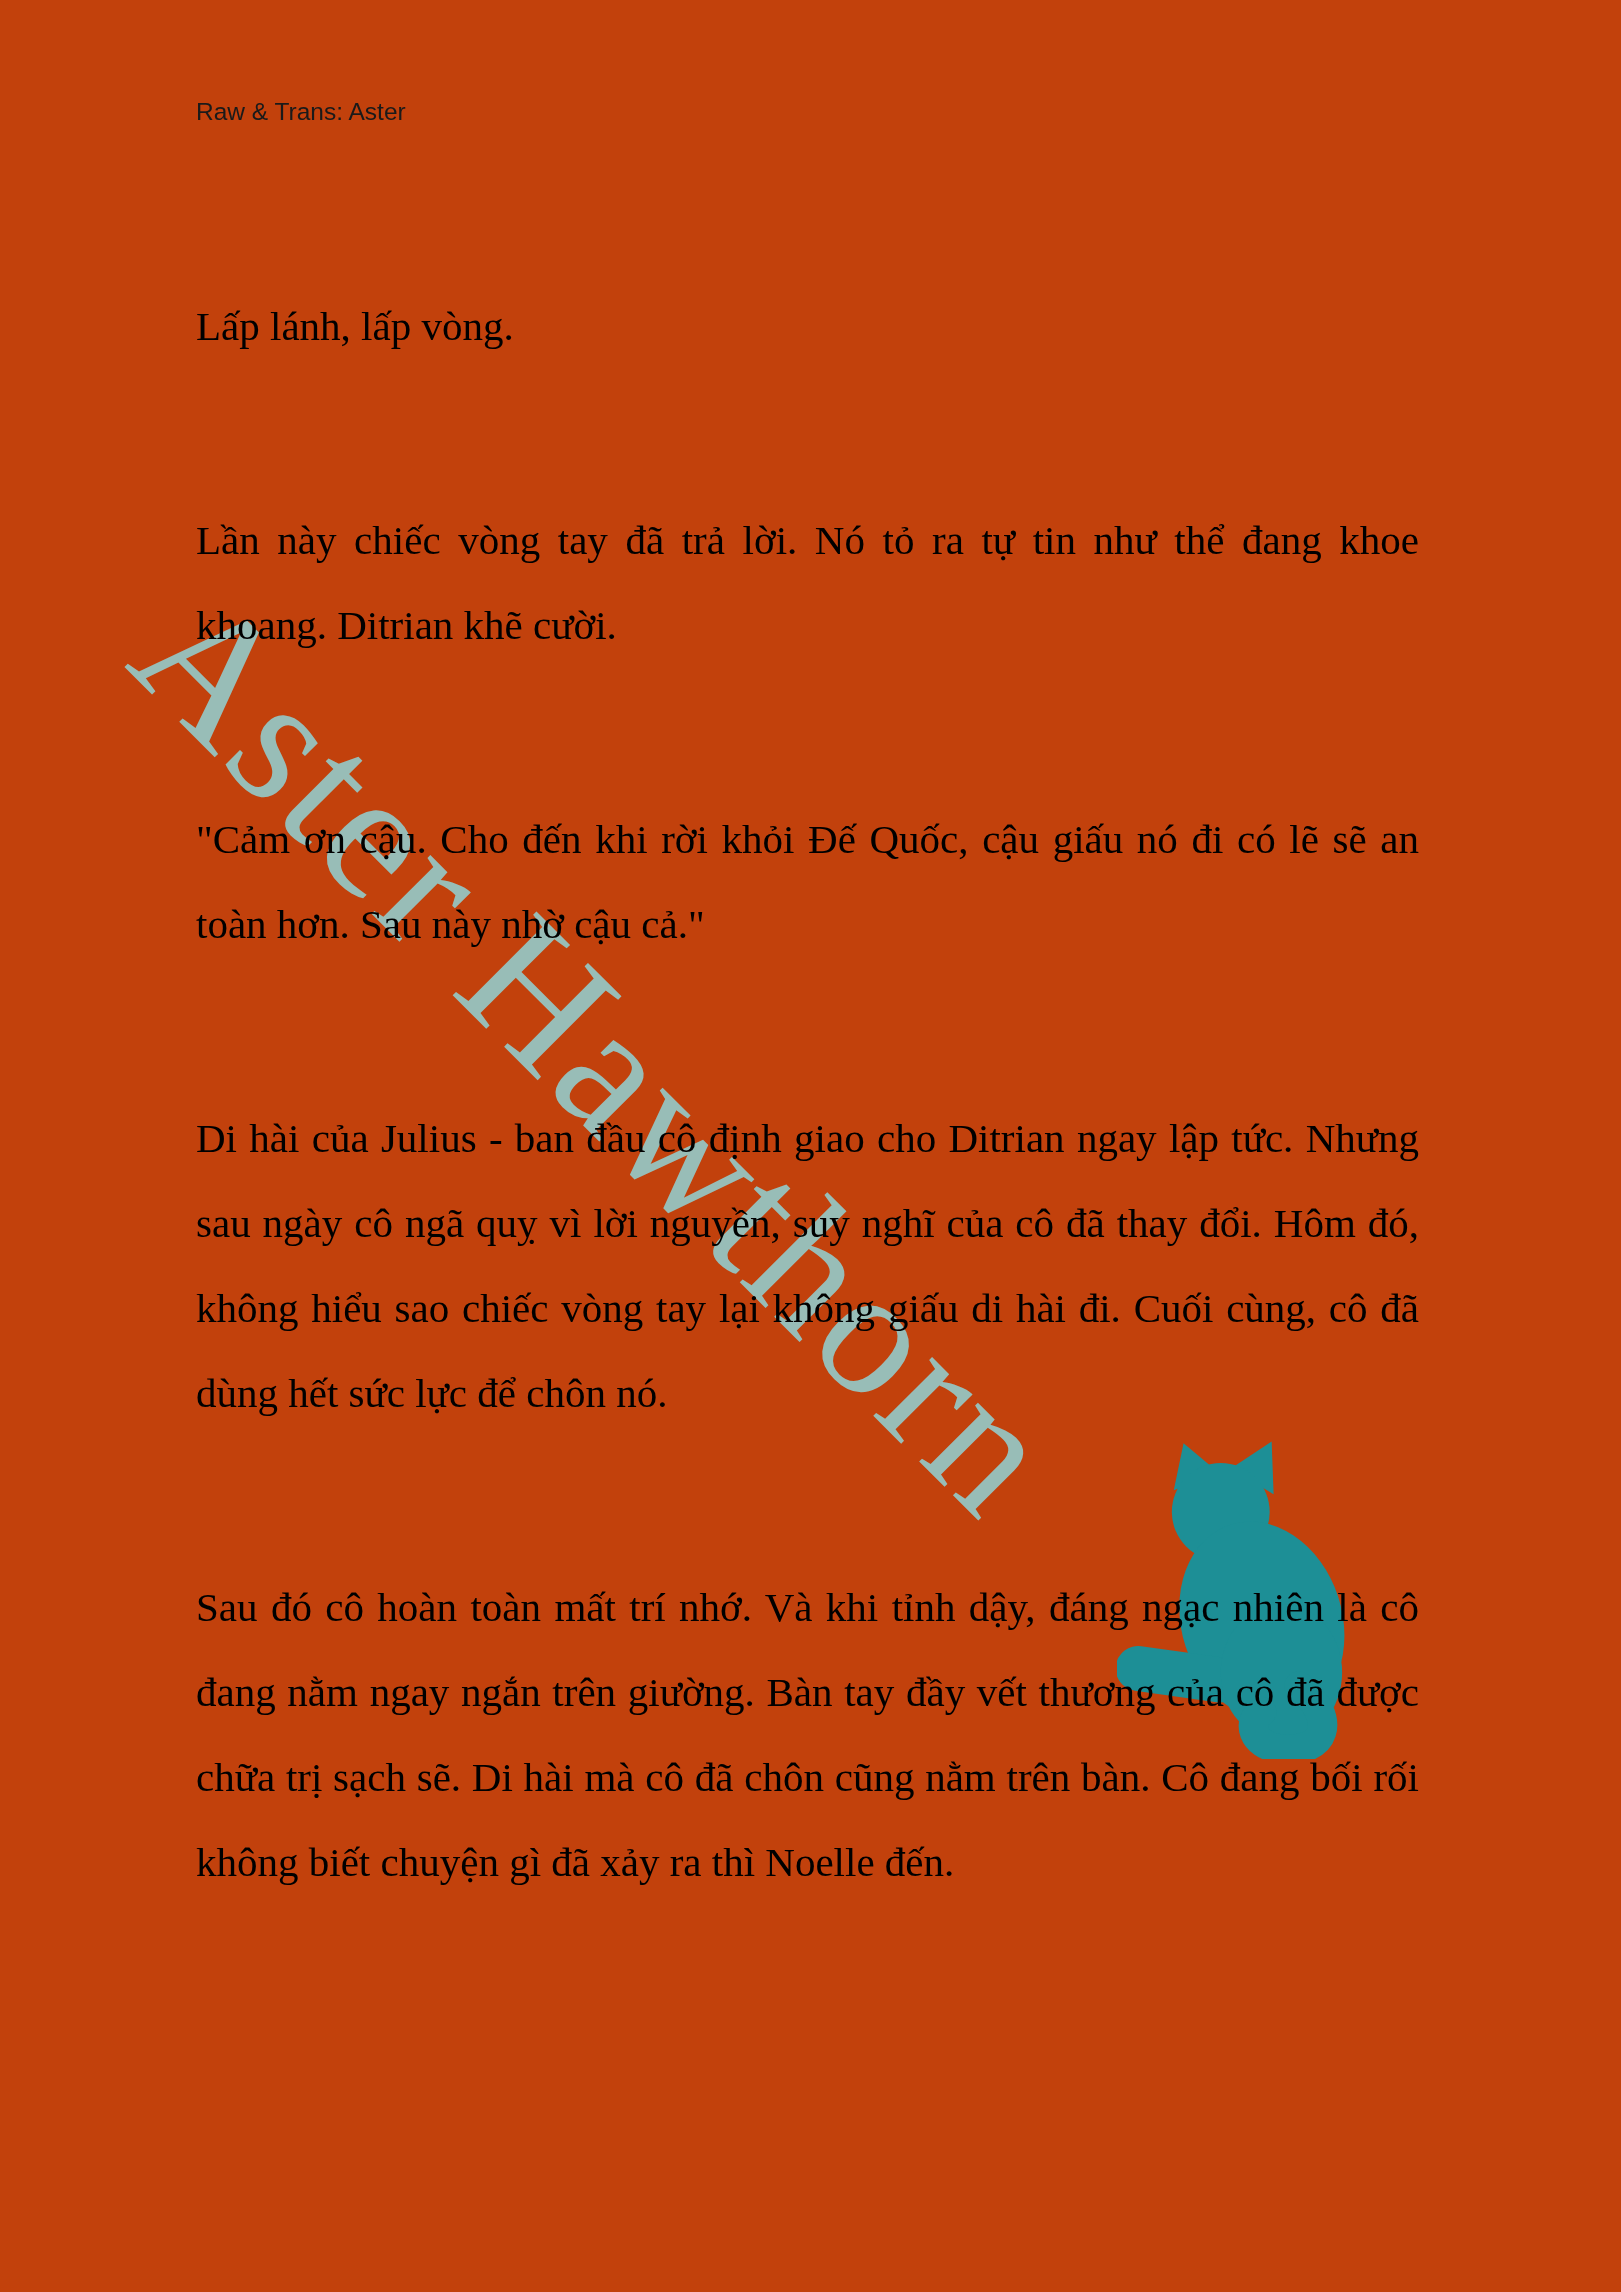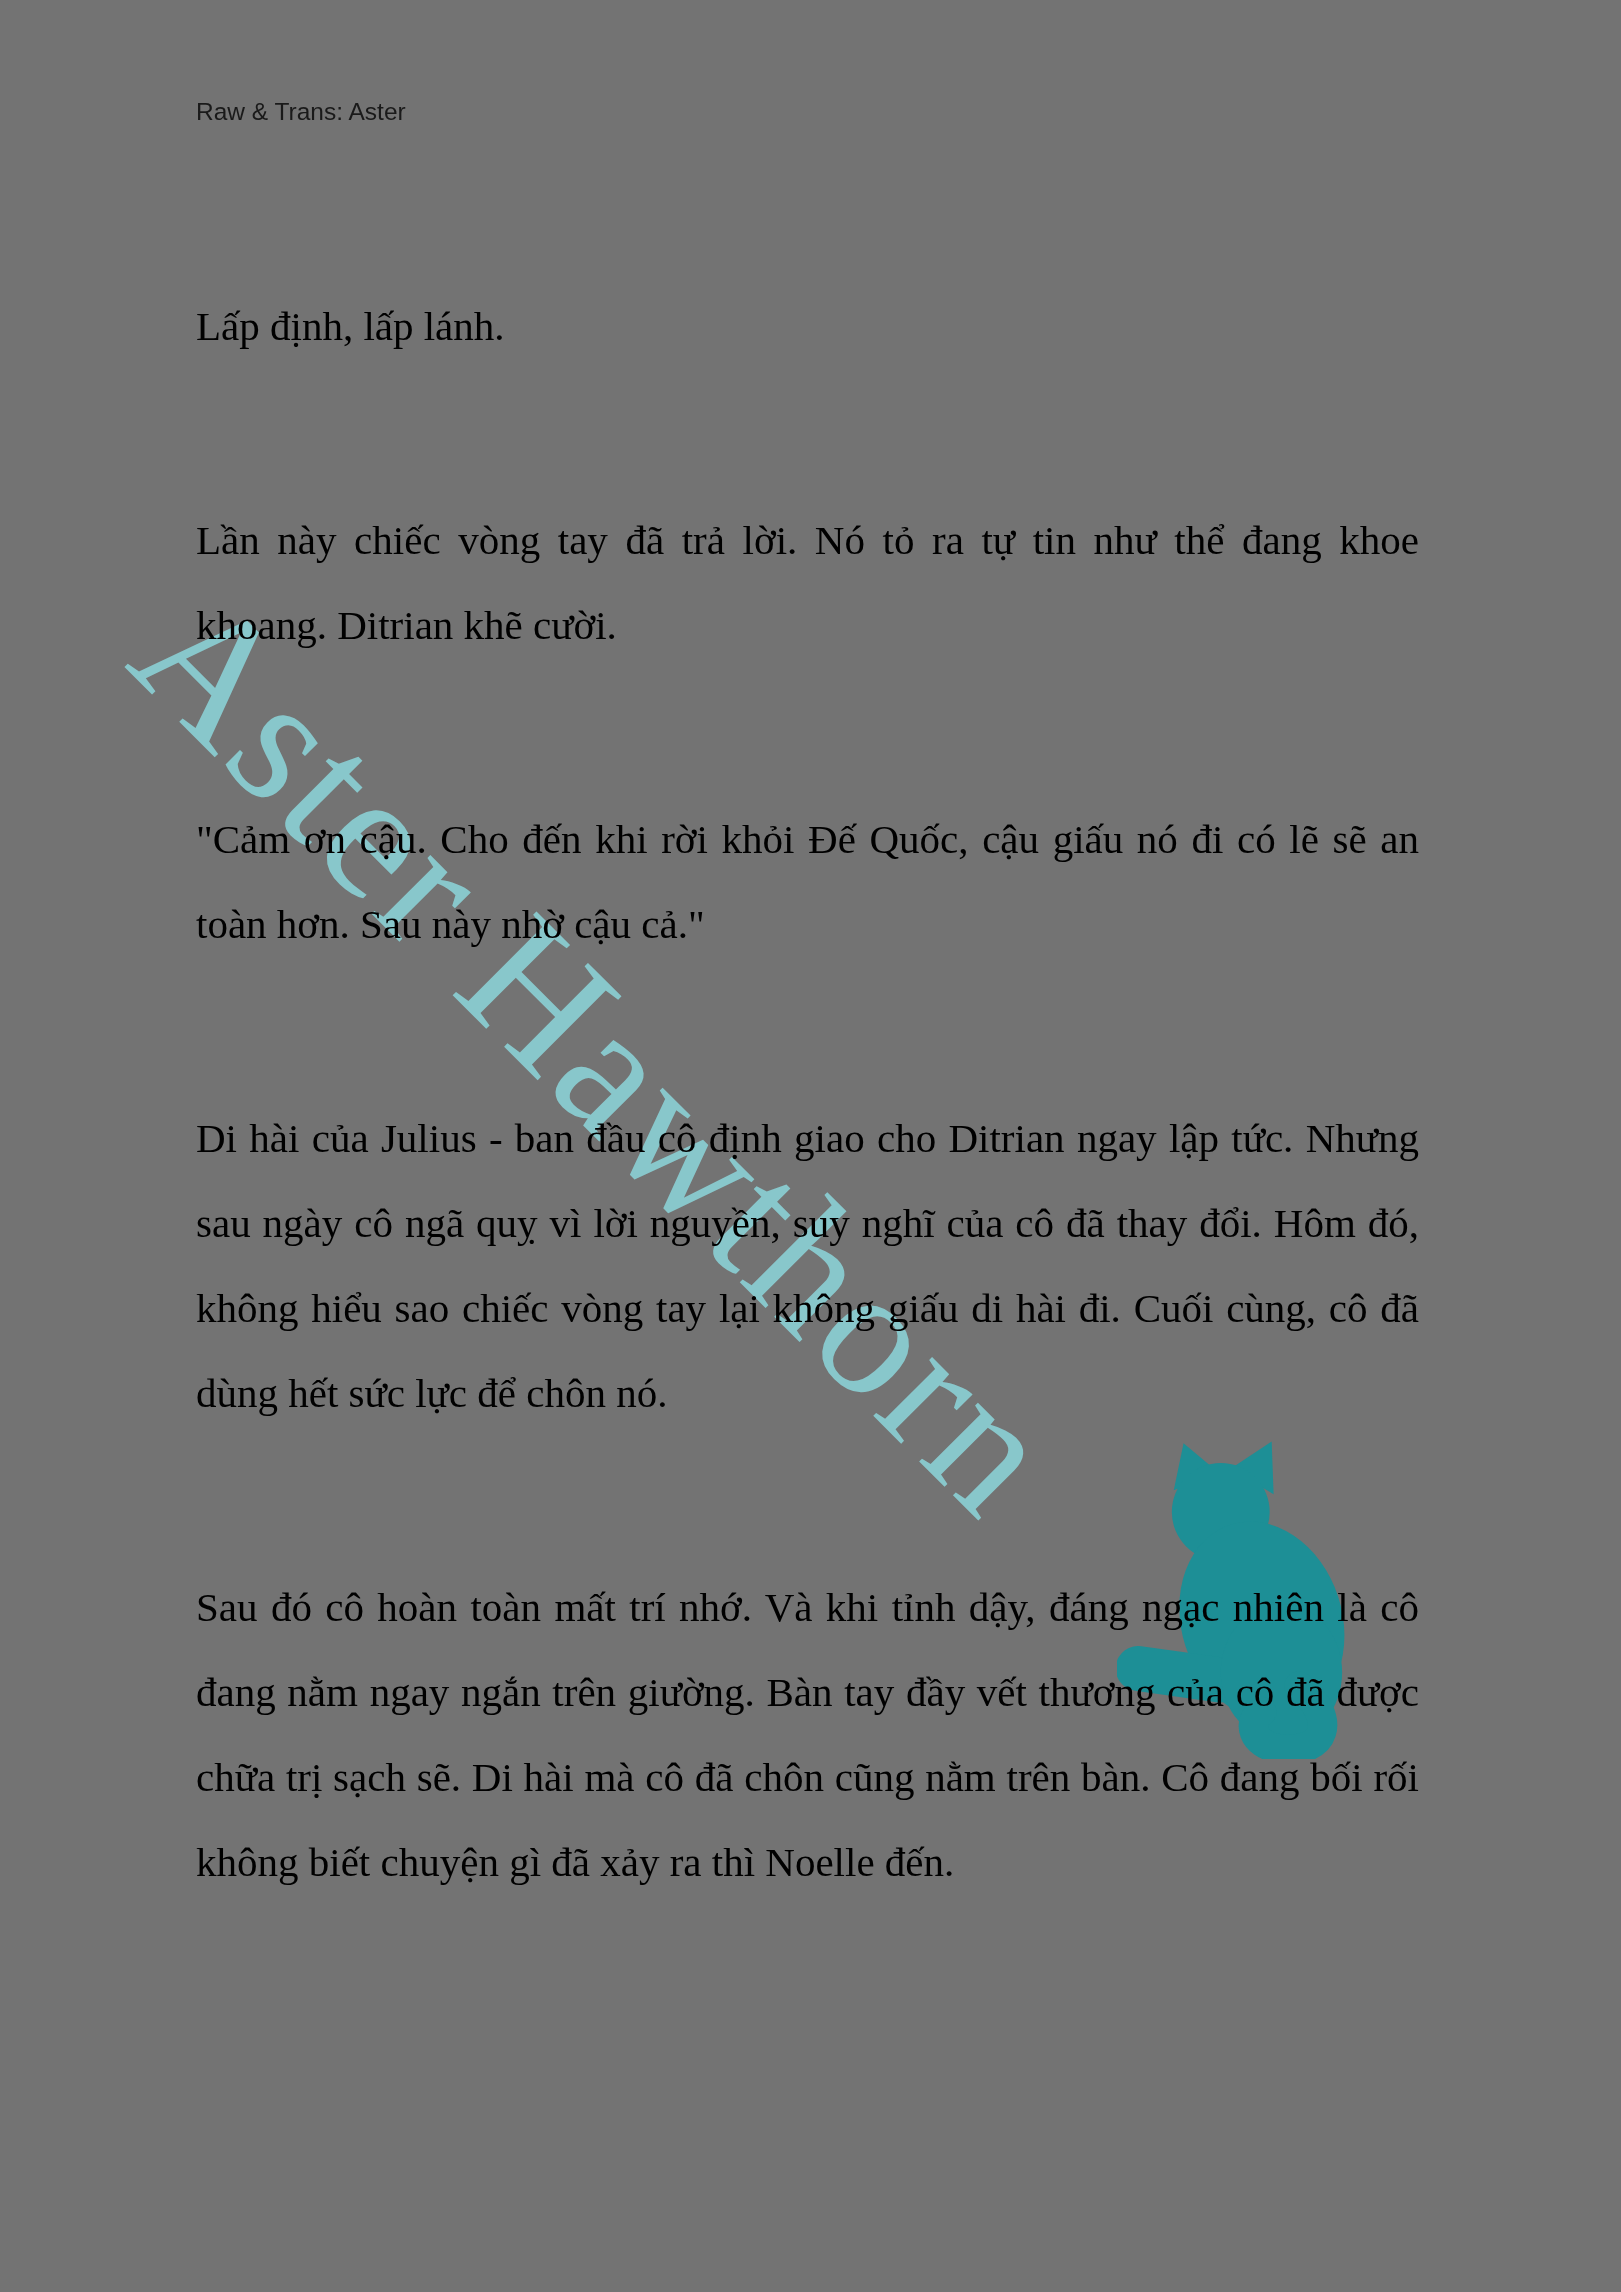--- a/index.html
+++ b/index.html
@@ -56,21 +56,21 @@
     left: 1117px;
     top: 1439px;
     width: 231px;
     height: 320px;
     z-index: 0;
   }
 </style>
 </head>
 <body>
 
-<div class="page" style="background: #737373;">
+<div class="page" style="background: #c2410c;">
 
   <div class="header">Raw &amp; Trans: Aster</div>
 
   <div class="watermark" style="color: rgb(142, 221, 226);">Aster Hawthorn</div>
 
   <svg class="cat" viewBox="0 0 236 326" aria-hidden="true">
     <g id="cat-shape">
 
       <polygon points="58,52 68,4 104,34" fill="#1d8f96"></polygon>
 
@@ -82,21 +82,21 @@
 
       <rect x="2" y="208" width="130" height="46" rx="23" transform="rotate(8 2 208)" fill="#1d8f96"></rect>
 
       <ellipse cx="168" cy="238" rx="62" ry="70" fill="#1d8f96"></ellipse>
 
       <path d="M 186 252 C 226 286, 214 322, 166 316 C 138 312, 132 288, 148 278" fill="none" stroke-width="30" stroke-linecap="round" stroke="#1d8f96"></path>
     </g>
   </svg>
 
   <div class="content" style="color: rgb(0, 0, 0);">
-    <p>Lấp định, lấp lánh.</p>
+    <p>Lấp lánh, lấp vòng.</p>
     <p>Lần này chiếc vòng tay đã trả lời. Nó tỏ ra tự tin như thể đang khoe khoang. Ditrian khẽ cười.</p>
     <p>"Cảm ơn cậu. Cho đến khi rời khỏi Đế Quốc, cậu giấu nó đi có lẽ sẽ an toàn hơn. Sau này nhờ cậu cả."</p>
     <p>Di hài của Julius - ban đầu cô định giao cho Ditrian ngay lập tức. Nhưng sau ngày cô ngã quỵ vì lời nguyền, suy nghĩ của cô đã thay đổi. Hôm đó, không hiểu sao chiếc vòng tay lại không giấu di hài đi. Cuối cùng, cô đã dùng hết sức lực để chôn nó.</p>
     <p>Sau đó cô hoàn toàn mất trí nhớ. Và khi tỉnh dậy, đáng ngạc nhiên là cô đang nằm ngay ngắn trên giường. Bàn tay đầy vết thương của cô đã được chữa trị sạch sẽ. Di hài mà cô đã chôn cũng nằm trên bàn. Cô đang bối rối không biết chuyện gì đã xảy ra thì Noelle đến.</p>
   </div>
 
 </div>
 
 
 </body></html>

